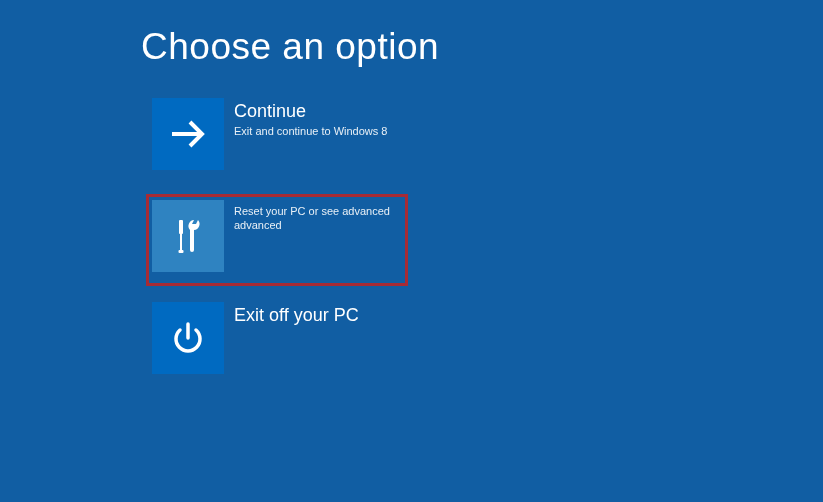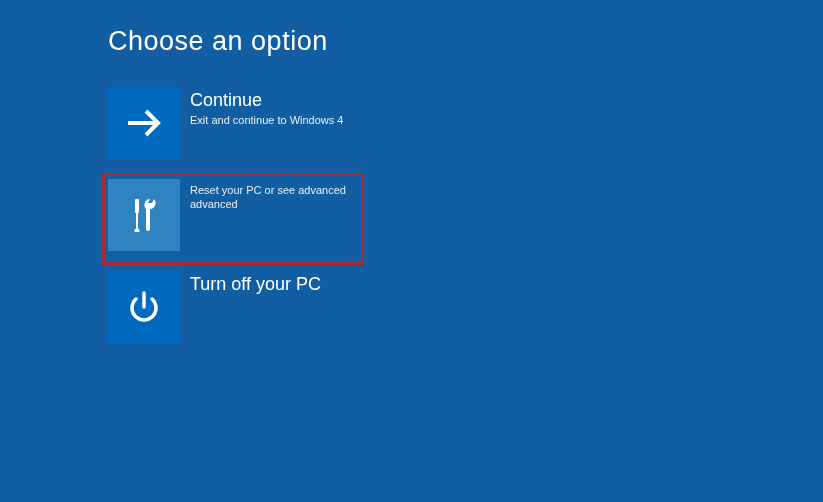--- a/index.html
+++ b/index.html
@@ -6,26 +6,27 @@
     html, body {
       width: 823px;
       height: 502px;
       background: #115ea3;
       font-family: "Segoe UI Light", "Segoe UI", Arial, sans-serif;
       color: #ffffff;
       overflow: hidden;
     }
     .container { padding-left: 108px; padding-top: 26px; }
     .page-title {
-      font-size: 27px;
+      font-size: 37px;
       font-weight: 300;
       letter-spacing: 0.5px;
       margin-bottom: 30px;
+      margin-left: 33px;
     }
-    .options { display: flex; flex-direction: column; gap: 20px; }
+    .options { display: flex; flex-direction: column; gap: 30px; margin-left: 44px; }
     .option {
       display: flex;
       align-items: flex-start;
       cursor: pointer;
       width: 260px;
       position: relative;
     }
     .tile {
       width: 72px;
       height: 72px;
@@ -70,21 +71,21 @@
 
     <div class="option">
       <div class="tile tile-dark">
         <svg width="44" height="44" viewBox="0 0 44 44" fill="none" stroke="#ffffff" stroke-width="4" stroke-linecap="butt" stroke-linejoin="miter">
           <line x1="6" y1="22" x2="36" y2="22"></line>
           <polyline points="24,10 36,22 24,34"></polyline>
         </svg>
       </div>
       <div class="texts">
         <div class="title">Continue</div>
-        <div class="subtitle">Exit and continue to Windows 4</div>
+        <div class="subtitle">Exit and continue to Windows 8</div>
       </div>
     </div>
 
     <div class="option">
       <div class="highlight"></div>
       <div class="tile tile-light">
         <svg width="44" height="44" viewBox="0 0 44 44" fill="#ffffff">
 
           <rect x="13" y="6" width="4" height="14" rx="1"></rect>
           <rect x="14" y="20" width="2" height="16"></rect>
@@ -99,18 +100,18 @@
     </div>
 
     <div class="option">
       <div class="tile tile-dark">
         <svg width="44" height="44" viewBox="0 0 44 44" fill="none" stroke="#ffffff" stroke-width="3.5" stroke-linecap="round">
           <path d="M 14 14 A 12 12 0 1 0 30 14"></path>
           <line x1="22" y1="8" x2="22" y2="22"></line>
         </svg>
       </div>
       <div class="texts">
-        <div class="title">Turn off your PC</div>
+        <div class="title">Exit off your PC</div>
       </div>
     </div>
 
   </div>
 </div>
 
 </body></html>

